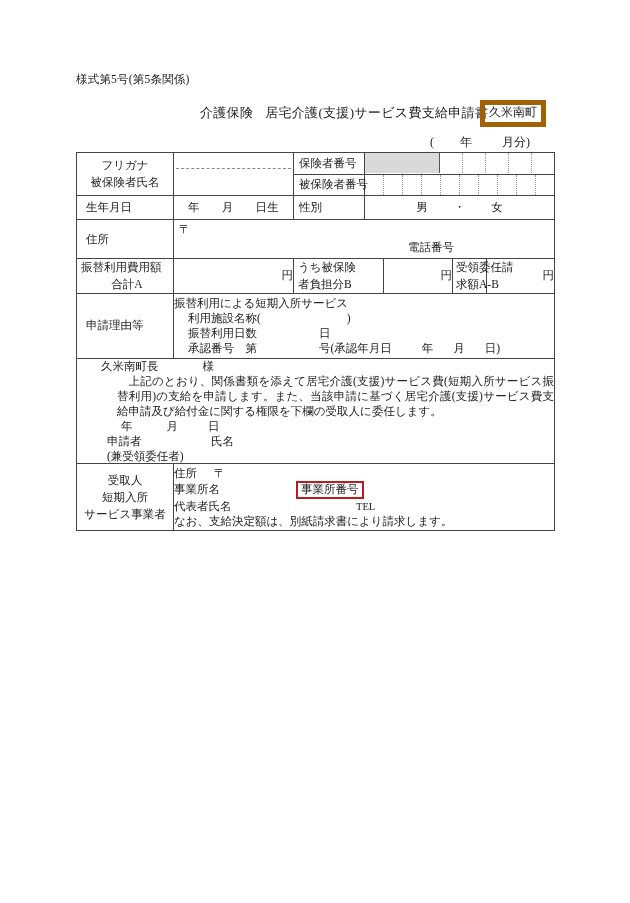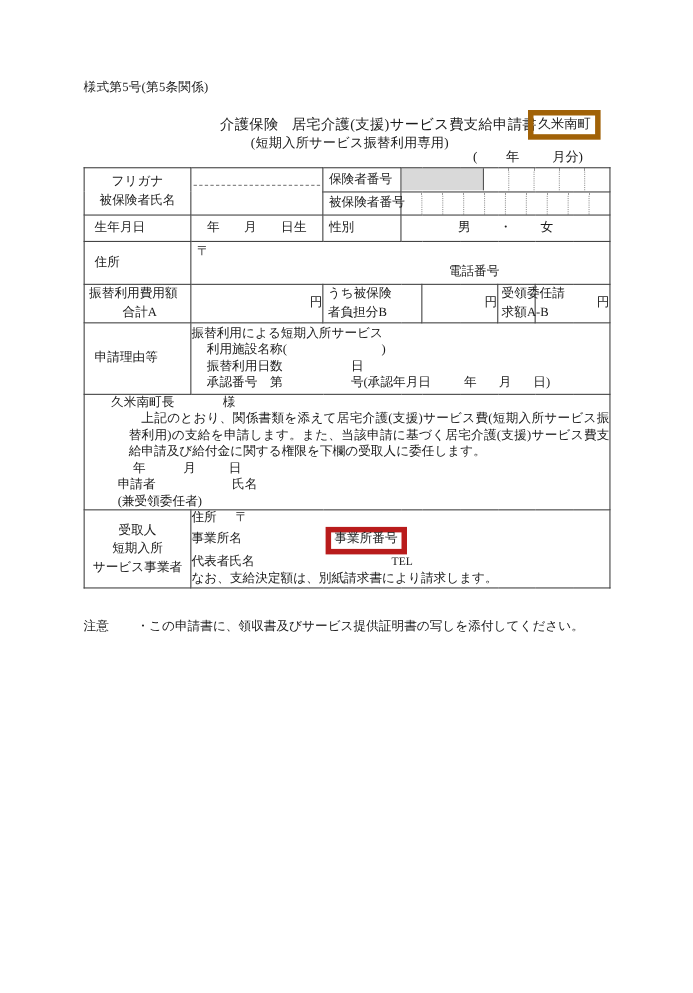--- a/index.html
+++ b/index.html
@@ -157,21 +157,21 @@
   .decl-body { text-align: justify; text-justify: inter-ideograph; margin-left: 40px; }
   .sig { padding-left: 44px; }
   .sig .s1 { display:inline-block; width: 34px; }
   .sig .s2 { display:inline-block; width: 30px; }
   .sig2 { padding-left: 30px; }
   .sig2 .spread-in { display:inline-block; width: 104px; }
 
   .recv-cell { padding: 3px 0 3px 6px; line-height: 1.42; position: relative; }
   .recv-cell .w5 { display:inline-block; width: 122px; }
   .office-box {
-    border: 5px solid #b91c1c;
+    border: 2px solid #b91c1c;
     padding: 0px 3px 1px 3px;
     display: inline-block;
     line-height: 1.2;
   }
   .tel2 { display:inline-block; padding-left: 60px; font-size: 10.5px; }
 
   
   .notes {
     position: absolute;
     left: 76px; top: 560px;
@@ -186,21 +186,20 @@
 <body>
 
 <div class="page">
 
   <div class="form-id">様式第5号(第5条関係)</div>
 
   <div class="title-main">
     <span>介護保険</span><span class="gap"></span><span>居宅介護(支援)サービス費支給申請書</span>
   </div>
 
-  <div class="title-sub">(短期入所サービス振替利用専用)</div>
 
   <div class="town-box">久米南町</div>
 
   <div class="period-line">
     <span>(</span><span class="sp1"></span><span>年</span><span class="sp2"></span><span>月分)</span>
   </div>
 
   <table class="tbl">
     <colgroup>
       <col style="width:97px">
@@ -365,18 +364,15 @@
         <div>
           <span class="w5">代表者氏名</span><span class="tel2">TEL</span>
         </div>
         <div>なお、支給決定額は、別紙請求書により請求します。</div>
       </td>
     </tr>
   </tbody>
     </table>
 
   <div class="notes">
-    <div>
-      <span class="note-label">注意</span><span>・この申請書に、領収書及びサービス提供証明書の写しを添付してください。</span>
-    </div>
   </div>
 
 </div>
 
 </body></html>

